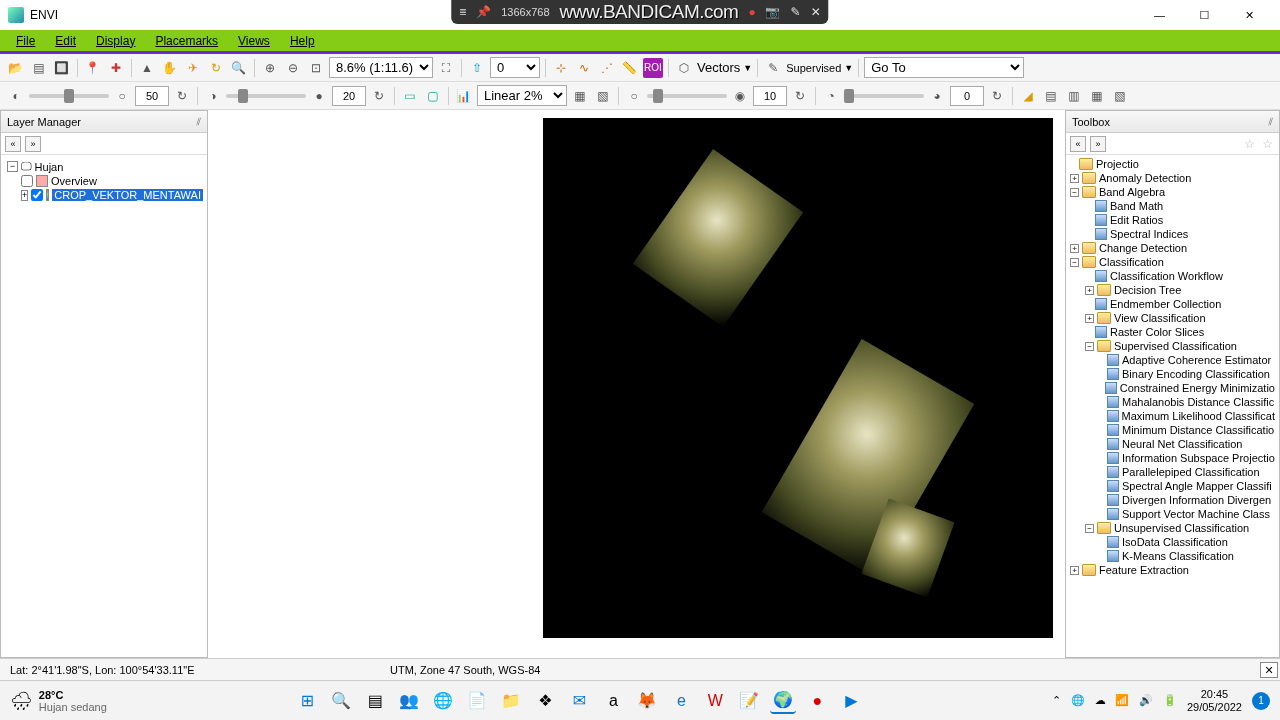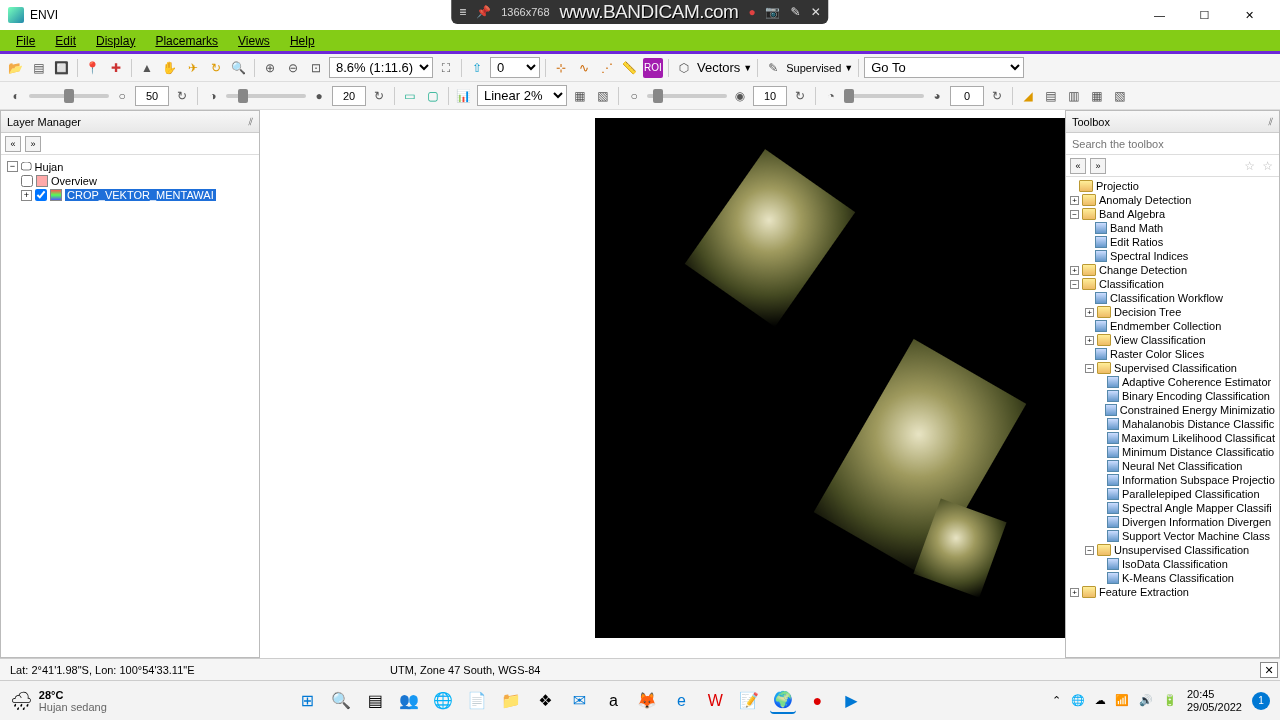--- a/index.html
+++ b/index.html
@@ -34,21 +34,21 @@
 .numbox{width:34px;height:20px;border:1px solid #aaa;font-size:11px;text-align:center;line-height:18px;background:#fff}
 
 
 .main{display:flex;height:calc(100% - 30px - 24px - 28px - 28px - 22px - 40px)}
 .panel{background:#fff;border:1px solid #bbb;display:flex;flex-direction:column}
 .panel-header{height:22px;background:linear-gradient(#f8f8f8,#e8e8e8);border-bottom:1px solid #ccc;display:flex;align-items:center;padding:0 6px;font-size:11px;justify-content:space-between}
 .panel-header .pin{font-size:10px;opacity:.6}
 .panel-sub{height:22px;border-bottom:1px solid #ddd;display:flex;align-items:center;padding:0 4px;gap:4px}
 .chev{width:16px;height:16px;border:1px solid #aaa;font-size:9px;display:flex;align-items:center;justify-content:center;background:#f4f4f4}
 
-.layermgr{width:260px}
+.layermgr{width:208px}
 .tree{flex:1;overflow:auto;padding:4px;font-size:11px}
 .tree ul{list-style:none;padding-left:14px}
 .tree li{display:flex;align-items:center;gap:3px;padding:1px 0;white-space:nowrap}
 .tree .exp{width:11px;height:11px;border:1px solid #888;font-size:9px;line-height:9px;text-align:center;background:#fff}
 .tree input[type=checkbox]{width:12px;height:12px}
 .tree .sw{width:12px;height:12px;border:1px solid #888;display:inline-block}
 .tree .sel{background:#1e6fd9;color:#fff;padding:0 2px}
 
 .canvas{flex:1;background:#fff;position:relative;overflow:hidden}
 .canvas .img{position:absolute;left:335px;top:8px;width:510px;height:520px;background:#000}
@@ -66,21 +66,21 @@
 .ind{display:inline-block}
 
 .status{height:22px;background:#f5f5f5;border-top:1px solid #ccc;display:flex;align-items:center;font-size:11px;padding:0 10px;justify-content:space-between}
 
 
 .taskbar{position:absolute;bottom:0;left:0;right:0;height:40px;background:#f3f3f3;border-top:1px solid #ccc;display:flex;align-items:center;padding:0 10px;justify-content:space-between}
 .taskbar .wx{display:flex;align-items:center;gap:6px;font-size:11px}
 .taskbar .apps{display:flex;gap:8px;align-items:center}
 .taskbar .app{width:26px;height:26px;border-radius:4px;display:flex;align-items:center;justify-content:center;font-size:16px}
 .taskbar .tray{display:flex;align-items:center;gap:10px;font-size:11px}
-.taskbar .clock{text-align:left;line-height:1.1}
+.taskbar .clock{text-align:center;line-height:1.1}
 
 
 .island{position:absolute;background:radial-gradient(circle at 40% 40%, #e8e4c4 0%, #9f9a5e 30%, #454a22 70%, transparent 100%);filter:blur(.5px)}
 </style>
 </head>
 <body>
 
 <div class="bandicam">
   <span class="ico">≡</span>
   <span class="ico">📌</span>
@@ -248,21 +248,20 @@
     </div>
     <div class="compass">↑<div style="font-size:15px;text-align:center">N</div></div>
 
   </div>
 
   <div class="panel toolbox">
     <div class="panel-header">
       <span>Toolbox</span>
       <span class="pin">⫽</span>
     </div>
-    <input class="searchbox" placeholder="Search the toolbox" style="">
     <div class="toolbox-sub">
       <div style="display:flex;gap:4px">
         <div class="chev">«</div>
         <div class="chev">»</div>
       </div>
       <span class="stars">☆ ☆</span>
     </div>
     <div class="tbtree">
       <div class="node">
           <span class="ind" style="width:6px"></span>

